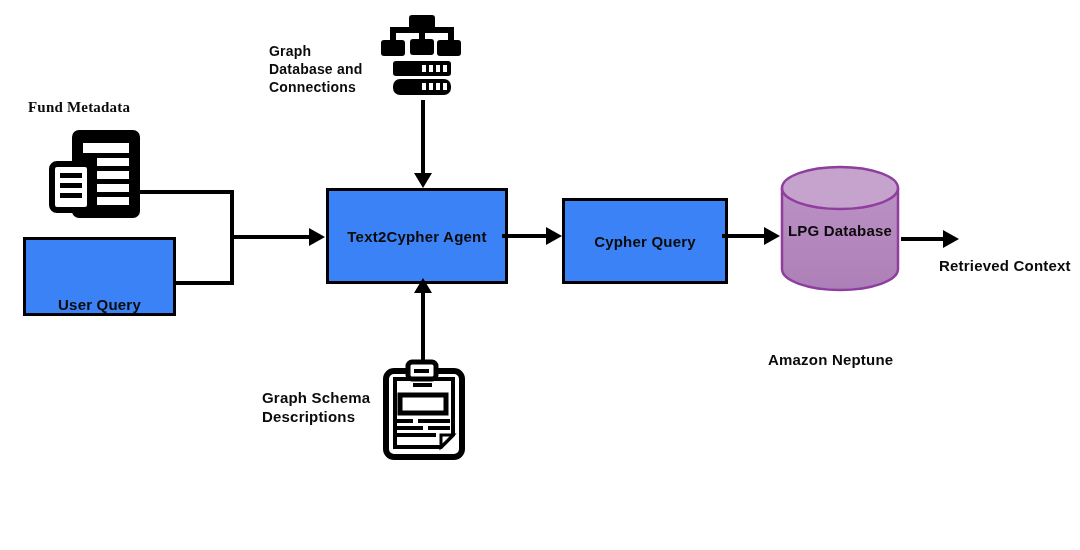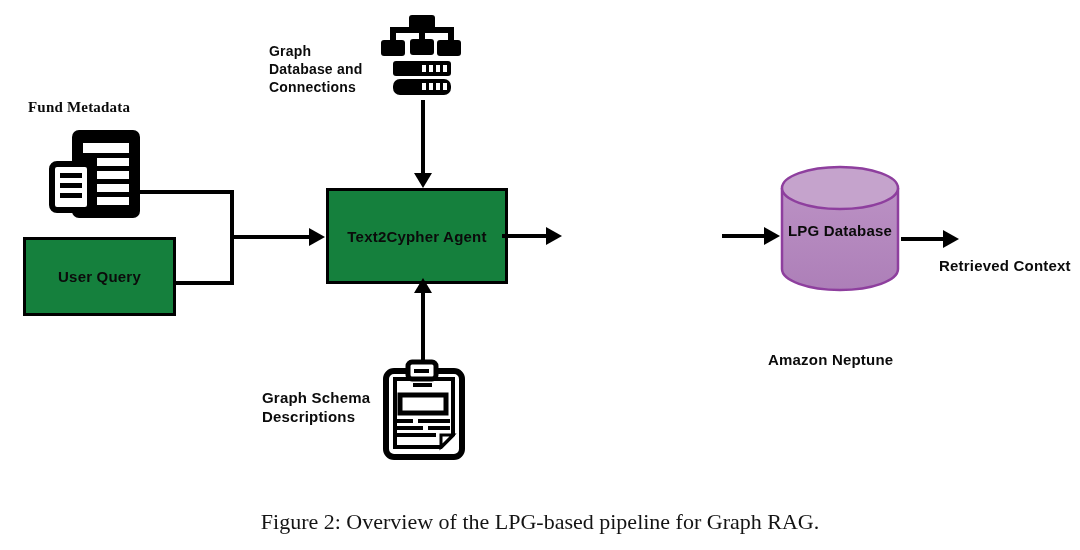--- a/index.html
+++ b/index.html
@@ -15,21 +15,21 @@
     font-weight:700;
     color:#0b0b0b;
     font-size:15px;
     line-height:18px;
     white-space:nowrap;
     letter-spacing:.2px;
   }
   .lbl.small{font-size:14px;line-height:18px;}
   .node-box{
     position:absolute;
-    background:#15803d;
+    background:#3b82f6;
     border:3px solid #000000;
     display:flex;align-items:center;justify-content:center;
     font-weight:700;font-size:15px;color:#0b0b0b;
     letter-spacing:.2px;
   }
   .line{position:absolute;background:#000000;}
   .ah{position:absolute;width:0;height:0;}
   .ah-right{border-top:9px solid transparent;border-bottom:9px solid transparent;border-left:16px solid #000;}
   .ah-down{border-left:9px solid transparent;border-right:9px solid transparent;border-top:15px solid #000;}
   .ah-up{border-left:9px solid transparent;border-right:9px solid transparent;border-bottom:15px solid #000;}
@@ -67,21 +67,21 @@
       <rect x="12" y="65" width="22" height="5" fill="#000"></rect>
     </svg>
   </div>
 
   <div class="line" style="left:138px;top:190px;width:94px;height:4px;"></div>
 
   <div class="line" style="left:230px;top:190px;width:4px;height:95px;"></div>
 
   <div class="line" style="left:170px;top:281px;width:62px;height:4px;"></div>
 
-  <div class="node-box" style="left:23px;top:237px;width:147px;height:73px;">
+  <div class="node-box" style="left:23px;top:237px;width:147px;height:73px;align-items:flex-end;">
     <span>User Query</span>
   </div>
 
   <div class="line" style="left:232px;top:235px;width:78px;height:4px;"></div>
   <div class="ah ah-right" style="left:309px;top:228px;"></div>
 
   <div class="lbl small" style="left:269px;top:42px;">
     <div>Graph</div>
     <div>Database and</div>
     <div>Connections</div>
@@ -136,20 +136,23 @@
       <rect x="17" y="68" width="26" height="4" fill="#000"></rect>
       <rect x="48" y="68" width="22" height="4" fill="#000"></rect>
       <rect x="17" y="75" width="39" height="4" fill="#000"></rect>
       <path d="M61,89 V77 H73 Z" fill="#fff" stroke="#000" stroke-width="3"></path>
     </svg>
   </div>
 
   <div class="line" style="left:502px;top:234px;width:46px;height:4px;"></div>
   <div class="ah ah-right" style="left:546px;top:227px;"></div>
 
+  <div class="node-box" style="left:562px;top:198px;width:160px;height:80px;">
+    <span>Cypher Query</span>
+  </div>
 
   <div class="line" style="left:722px;top:234px;width:44px;height:4px;"></div>
   <div class="ah ah-right" style="left:764px;top:227px;"></div>
 
   <div class="cyl-wrap">
     <svg width="122" height="130" viewBox="0 0 122 130">
       <defs>
         <linearGradient id="cylg" x1="0" y1="0" x2="0" y2="1">
           <stop offset="0" stop-color="#bb91c4"></stop>
           <stop offset="1" stop-color="#ad7fb8"></stop>
@@ -161,15 +164,14 @@
     <div class="cyl-label">LPG Database</div>
   </div>
 
   <div class="lbl" style="left:768px;top:311px;margin-top:40px;">Amazon Neptune</div>
 
   <div class="line" style="left:901px;top:237px;width:44px;height:4px;"></div>
   <div class="ah ah-right" style="left:943px;top:230px;"></div>
 
   <div class="lbl" style="left:939px;top:213px;margin-top:44px;">Retrieved Context</div>
 
-  <div class="caption">Figure 2: Overview of the LPG-based pipeline for Graph RAG.</div>
 
 </div>
 
 </body></html>

